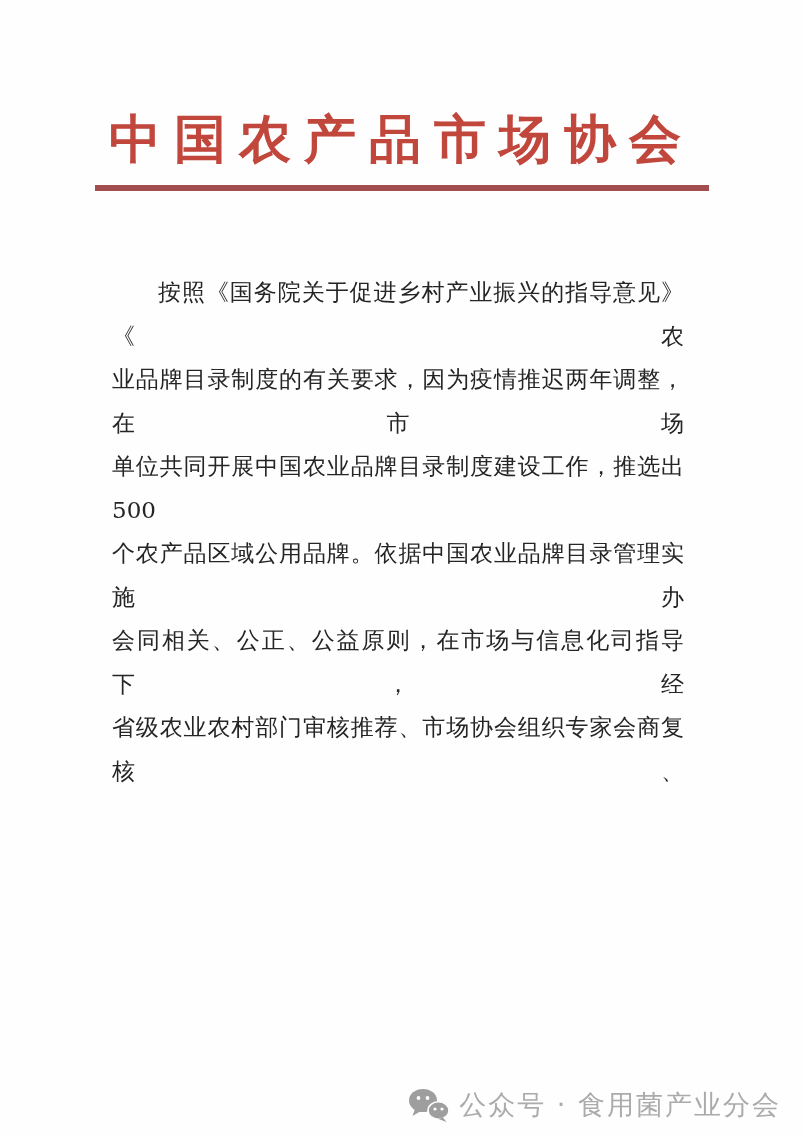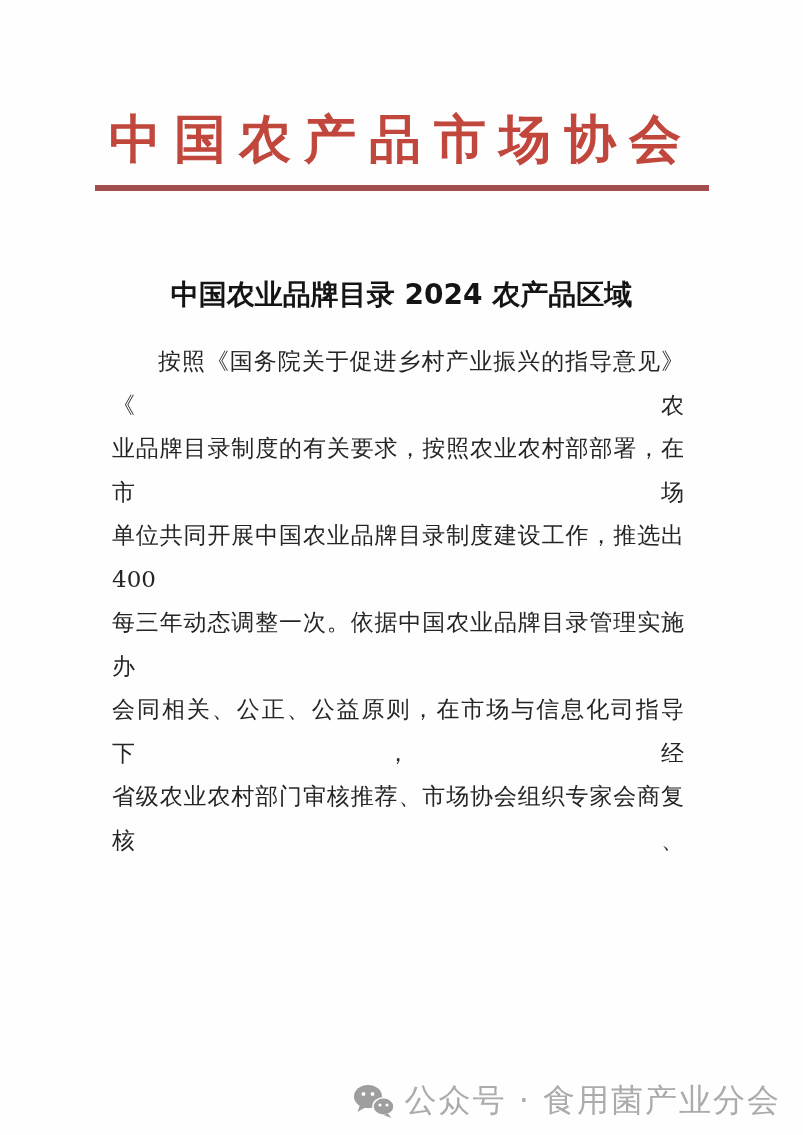--- a/index.html
+++ b/index.html
@@ -52,45 +52,44 @@
   }
   .body-line.first-line { text-indent: 2em; }
   .watermark {
     position: absolute;
     right: 22px;
     bottom: 12px;
     display: flex;
     align-items: center;
     gap: 9px;
     color: #ababab;
-    font-size: 32px;
+    font-size: 27px;
     font-family: "DejaVu Sans", "Liberation Sans", sans-serif;
     letter-spacing: 2px;
     white-space: nowrap;
   }
   .watermark svg { display: block; }
 </style>
 </head>
 <body>
 
 <div class="page">
 
   <div class="org-header">中国农产品市场协会</div>
 
   <div class="red-rule"></div>
 
   <div class="doc-title">
-    <div>中国农业品牌目录 2024 农产品区域</div>
   </div>
 
   <div class="doc-body">
     <div class="body-line first-line">按照《国务院关于促进乡村产业振兴的指导意见》《农</div>
-    <div class="body-line">业品牌目录制度的有关要求，按照农业农村部部署，在市场</div>
-    <div class="body-line">单位共同开展中国农业品牌目录制度建设工作，推选出 400</div>
-    <div class="body-line">每三年动态调整一次。依据中国农业品牌目录管理实施办</div>
+    <div class="body-line">业品牌目录制度的有关要求，因为疫情推迟两年调整，在市场</div>
+    <div class="body-line">单位共同开展中国农业品牌目录制度建设工作，推选出 500</div>
+    <div class="body-line">个农产品区域公用品牌。依据中国农业品牌目录管理实施办</div>
     <div class="body-line">会同相关、公正、公益原则，在市场与信息化司指导下，经</div>
     <div class="body-line">省级农业农村部门审核推荐、市场协会组织专家会商复核、</div>
 
   </div>
 
   <div class="watermark">
     <span>
       <svg width="42" height="35" viewBox="0 0 42 35">
         <g fill="#9e9e9e">
           <ellipse cx="15" cy="12.5" rx="14" ry="11.5"></ellipse>

